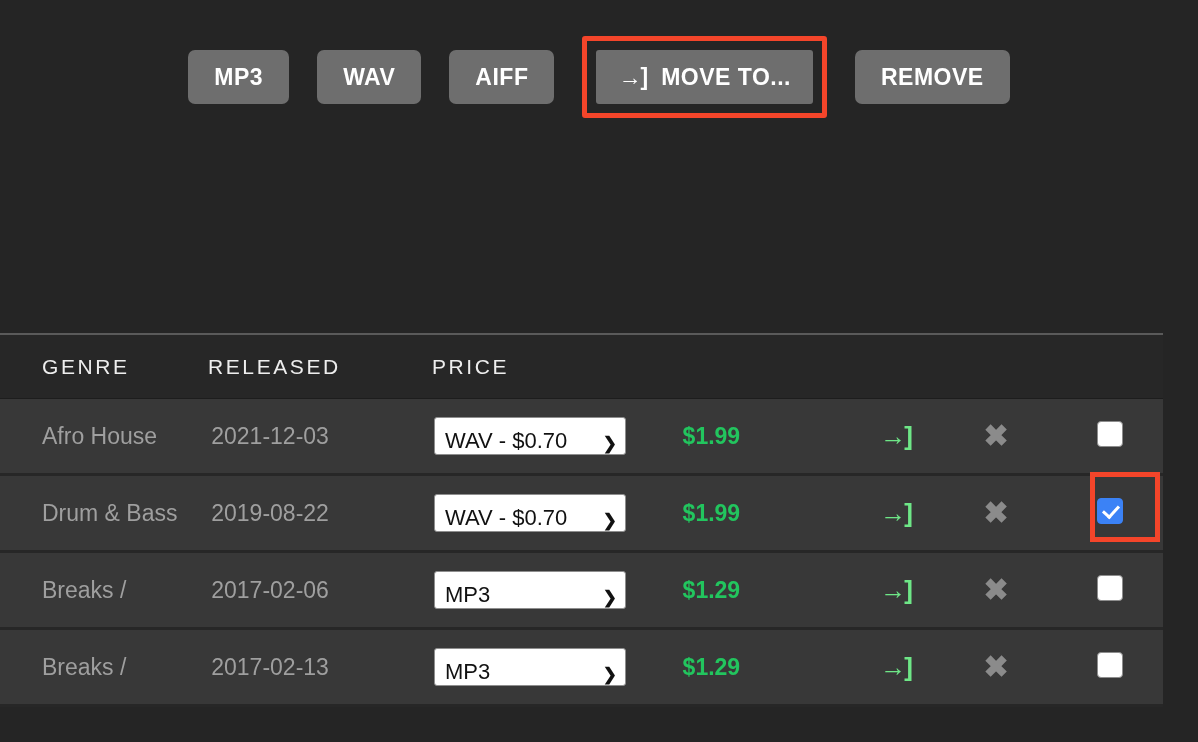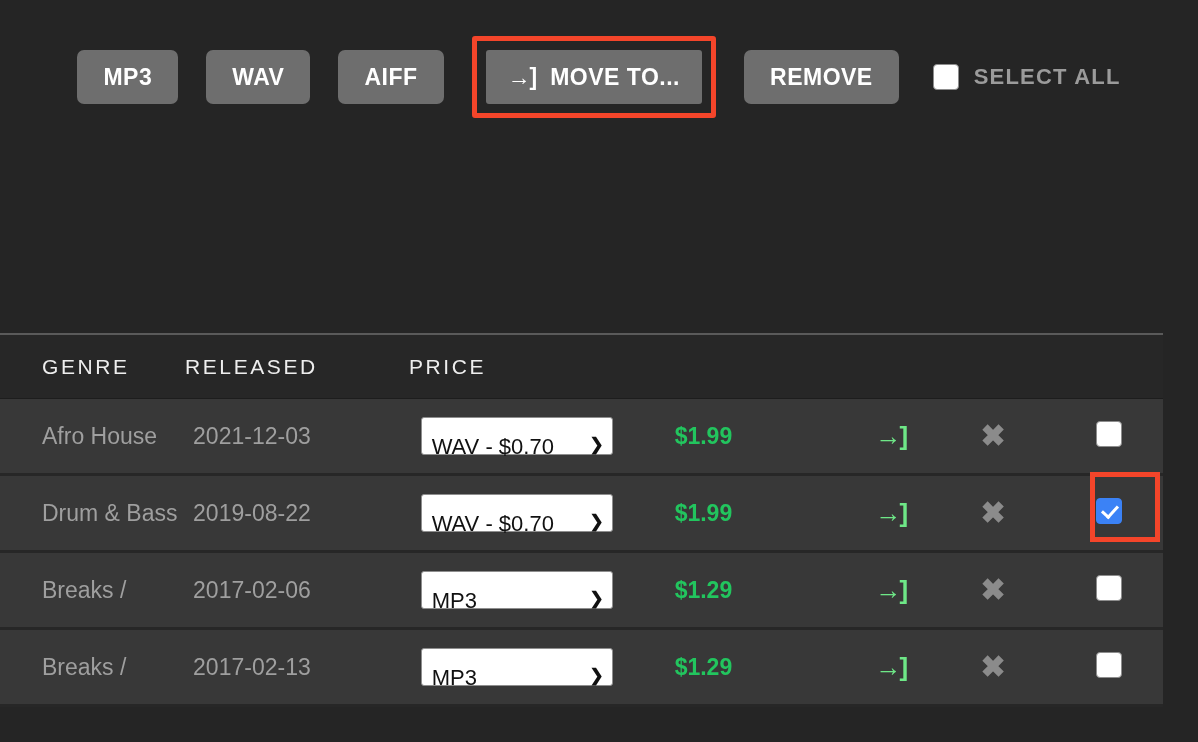--- a/index.html
+++ b/index.html
@@ -131,21 +131,21 @@
     font-weight: normal;
   }
   .trow {
     background: #383838;
     height: 77px;
     border-bottom: 3px solid #272727;
     position: relative;
     gap: 16px;
   }
   .cell { box-sizing: border-box; }
-  .c-genre    { width: 185px; padding-left: 42px; }
+  .c-genre    { width: 208px; padding-left: 42px; }
   .c-released { width: 224px; padding-left: 0; }
   .c-format   { width: 252px; padding-left: 0; }
   .c-price    { width: 148px; padding-left: 0; }
   .c-move     { width: 118px; text-align: left; padding-left: 45px; }
   .c-remove   { width: 100px; text-align: left; padding-left: 20px; }
   .c-check    { width: 95px;  text-align: left; padding-left: 24px; }
 
   .trow .c-genre,
   .trow .c-released {
     color: #9f9f9f;
@@ -160,24 +160,24 @@
   }
   .fmt-select {
     background: #ffffff;
     color: #111111;
     border: 1px solid #8e8e8e;
     border-radius: 3px;
     font-family: "Liberation Sans", sans-serif;
     font-size: 22px;
     height: 38px;
     width: 192px;
-    padding: 16px 8px 0 10px;
-    box-sizing: border-box;
-    display: flex;
-    align-items: flex-start;
+    padding: 3px 8px 0 10px;
+    box-sizing: border-box;
+    display: flex;
+    align-items: flex-end;
     justify-content: space-between;
     cursor: pointer;
     white-space: nowrap;
   }
   .fmt-select .chev {
     font-size: 17px;
     font-weight: bold;
     margin-left: 6px;
   }
   .move-icon {
@@ -257,24 +257,20 @@
 
   <div class="moveto-wrap">
     <button class="moveto-btn">
       <span class="mv-icon">→]</span>
       <span>MOVE TO...</span>
     </button>
   </div>
 
   <button class="fmt-btn">REMOVE</button>
 
-  <div class="select-all-group">
-    <span class="chk-box"></span>
-    <span class="select-all-label">SELECT ALL</span>
-  </div>
 </div>
 
 <div class="table">
 
   <div class="thead-rule"></div>
 
   <div class="row thead">
     <div class="cell c-genre">GENRE</div>
     <div class="cell c-released">RELEASED</div>
     <div class="cell c-price">PRICE</div>

